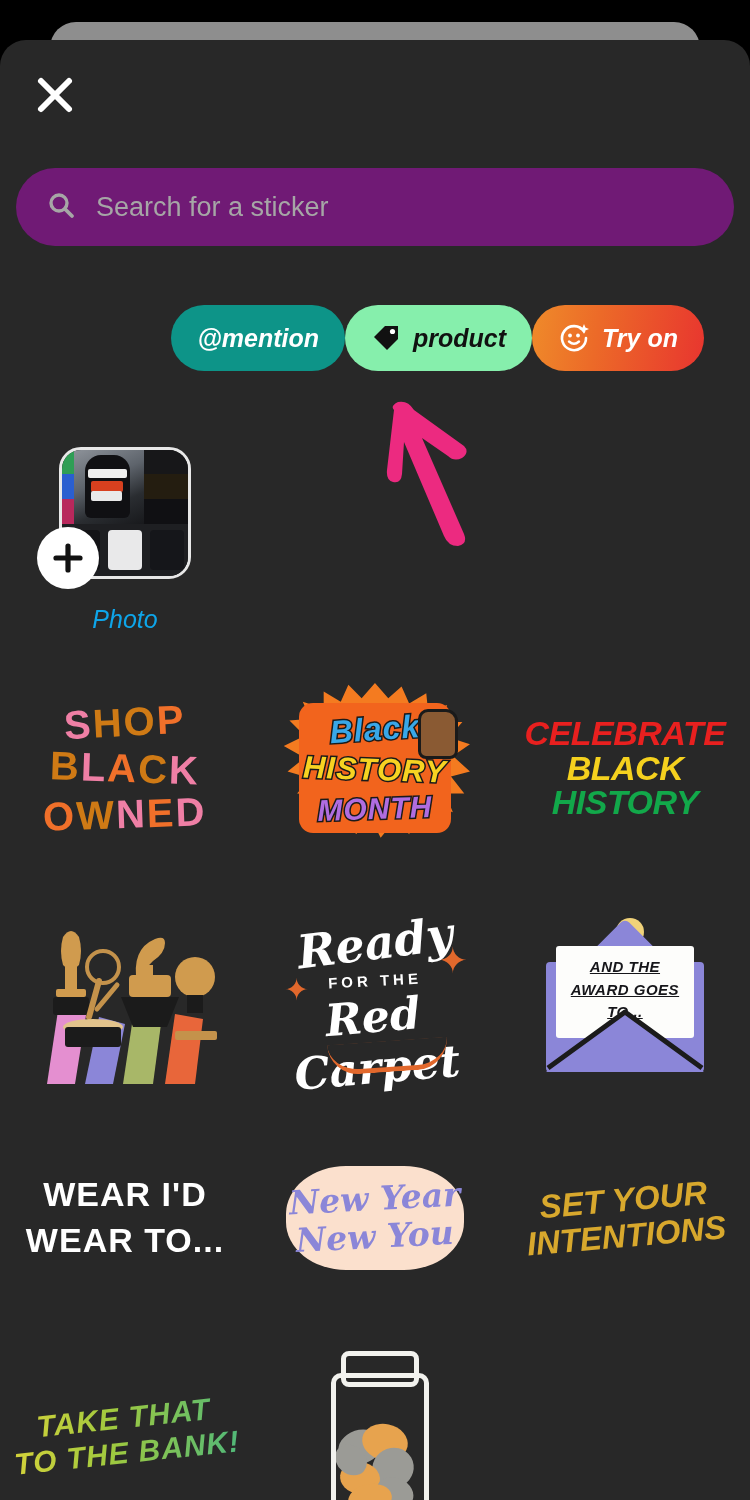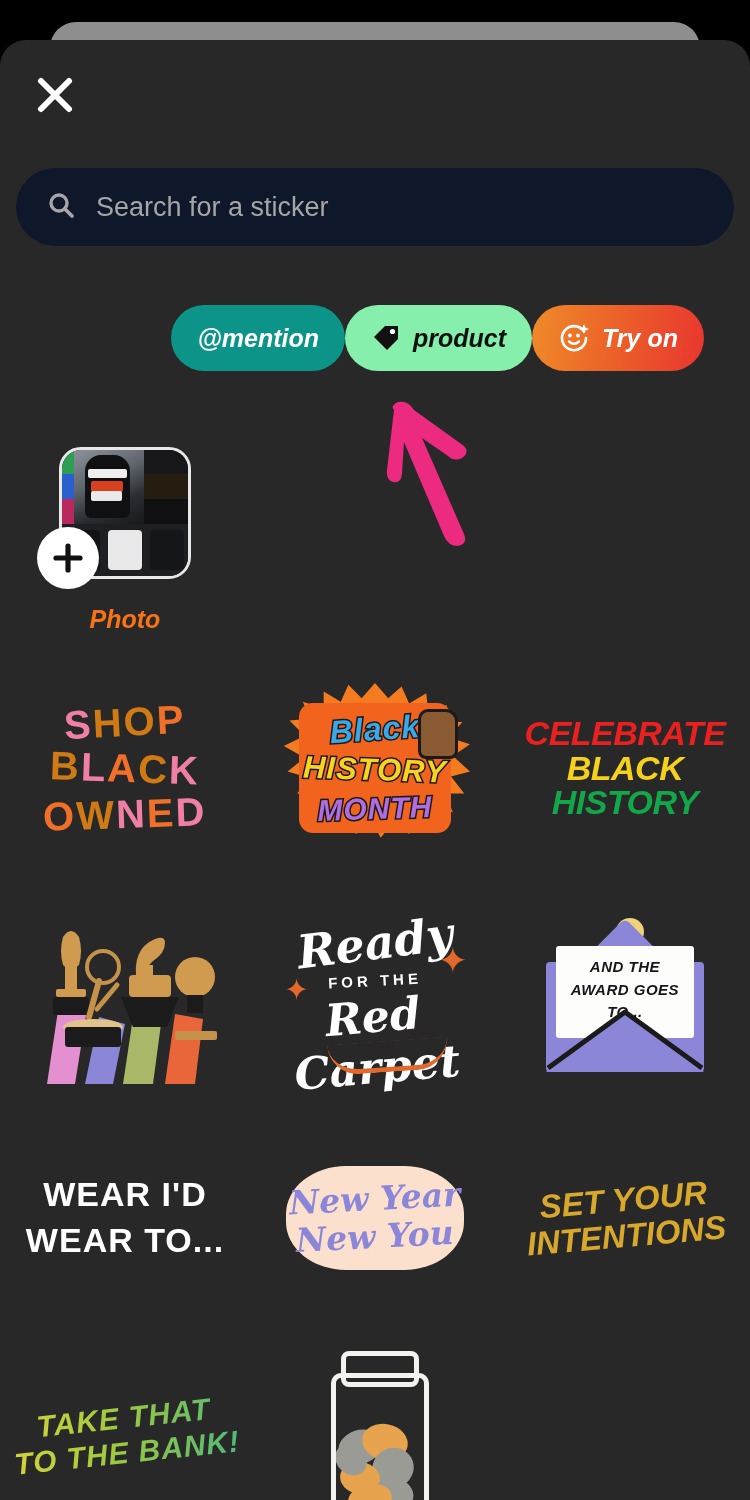--- a/index.html
+++ b/index.html
@@ -11,21 +11,21 @@
 
   .modal{position:absolute;left:0;right:0;top:40px;bottom:0;background:#282828;border-radius:26px 26px 0 0;overflow:hidden;}
 
   
   .header{position:relative;height:100px;}
   .close-btn{position:absolute;left:33px;top:33px;width:44px;height:44px;display:flex;align-items:center;justify-content:center;cursor:pointer;}
   .close-btn svg{display:block;}
   .title{position:absolute;left:0;right:0;top:38px;text-align:center;color:#fff;font-size:29px;font-weight:700;letter-spacing:.1px;}
 
   
-  .search{position:absolute;left:16px;right:16px;top:128px;height:78px;background:#0f172a;border-radius:39px;display:flex;align-items:center;padding:8px 30px;box-sizing:border-box;cursor:text;}
+  .search{position:absolute;left:16px;right:16px;top:128px;height:78px;background:#701a75;border-radius:39px;display:flex;align-items:center;padding:8px 30px;box-sizing:border-box;cursor:text;}
   .search .mag{flex:0 0 auto;margin-right:20px;display:block;}
   .search .ph{color:#a6a6a6;font-size:27px;font-weight:400;}
 
   
   .pills{position:absolute;left:0;right:0;top:265px;display:flex;justify-content:flex-end;padding:0 46px;box-sizing:border-box;}
   .pill{height:66px;border-radius:33px;display:flex;align-items:center;justify-content:center;padding:0 26px;font-size:25px;font-style:italic;font-weight:700;cursor:pointer;box-sizing:border-box;}
   .pill.mention{background:#0d9488;color:#fff;min-width:164px;}
   .pill.product{background:#86efac;color:#111;min-width:166px;}
   .pill.tryon{background:linear-gradient(100deg,#ef8b2a 0%,#ec6a28 38%,#e8352f 100%);color:#fff;min-width:162px;}
   .pill .glyph{margin-right:12px;display:flex;align-items:center;}
@@ -45,21 +45,21 @@
   .pt-txt1{position:absolute;left:20%;top:26%;width:56%;height:9px;background:#efefef;border-radius:2px;}
   .pt-txt2{position:absolute;left:24%;top:42%;width:46%;height:11px;background:#d8401f;border-radius:2px;}
   .pt-txt3{position:absolute;left:25%;top:56%;width:44%;height:10px;background:#e9e9e9;border-radius:2px;}
   .pt-r{background:linear-gradient(#171719 0 33%,#241d10 33% 66%,#101013 66% 100%);}
   .pt-b{grid-column:1/4;display:grid;grid-template-columns:1fr 1fr 1fr;background:#1e1f22;}
   .pt-b i{display:block;margin:6px 4px;border-radius:4px;}
   .pt-b i:nth-child(1){background:#131316;}
   .pt-b i:nth-child(2){background:#e9e9ea;}
   .pt-b i:nth-child(3){background:#15161a;}
   .plus{position:absolute;left:-22px;bottom:-10px;width:62px;height:62px;border-radius:31px;background:#fff;display:flex;align-items:center;justify-content:center;}
-  .photo-label{margin-top:26px;color:#f97316;font-size:25px;font-style:italic;font-weight:700;}
+  .photo-label{margin-top:26px;color:#0ea5e9;font-size:25px;font-style:italic;font-weight:400;}
 
   
   .sk{display:flex;flex-direction:column;align-items:center;justify-content:center;line-height:1;}
 
   
   .shop-own{font-weight:800;font-size:40px;letter-spacing:2px;}
   .shop-own span{display:inline-block;}
   .shop-own .l1{transform:rotate(-3deg);}
   .shop-own .l2{transform:rotate(2deg);margin-top:6px;}
   .shop-own .l3{transform:rotate(-2deg);margin-top:6px;}
@@ -93,21 +93,21 @@
   .rfrc .r3{font-family:"DejaVu Serif",serif;font-style:italic;font-size:44px;font-weight:700;transform:rotate(-5deg);margin-top:2px;}
   .rfrc .swoosh{position:absolute;left:48px;bottom:4px;width:120px;height:26px;border-bottom:5px solid #e2682c;border-radius:0 0 60px 60px;transform:rotate(-4deg);}
   .rfrc .star{position:absolute;color:#e2682c;font-size:30px;}
 
   
   .env{position:relative;width:170px;height:160px;}
   .env .body{position:absolute;left:6px;right:6px;bottom:4px;height:110px;background:#8b86d8;border-radius:4px;}
   .env .flapback{position:absolute;left:52px;top:16px;width:66px;height:66px;background:#8b86d8;transform:rotate(45deg);border-radius:6px;}
   .env .seal{position:absolute;left:76px;top:2px;width:28px;height:28px;border-radius:14px;background:#f0d27a;}
   .env .card{position:absolute;left:16px;top:30px;right:16px;height:92px;background:#fdfdfb;border-radius:3px;display:flex;flex-direction:column;align-items:center;justify-content:flex-start;padding-top:10px;box-sizing:border-box;}
-  .env .card div{color:#16161a;font-weight:800;font-size:15px;font-style:italic;letter-spacing:.5px;line-height:1.5;}
+  .env .card div{color:#16161a;font-weight:800;font-size:15px;font-style:italic;letter-spacing:.5px;line-height:1.5;text-decoration:underline;}
   .env .vfold{position:absolute;left:6px;right:6px;bottom:4px;height:74px;background:#8b86d8;clip-path:polygon(0% 100%,50% 16%,100% 100%);}
 
   
   .wiw{color:#fff;font-weight:800;font-size:34px;letter-spacing:1px;text-align:center;line-height:1.35;}
 
   
   .nyny{position:relative;width:190px;height:120px;display:flex;align-items:center;justify-content:center;}
   .nyny .blob{position:absolute;left:6px;right:6px;top:8px;bottom:8px;background:#fbe0cd;border-radius:60px/48px;}
   .nyny .t{position:relative;z-index:2;color:#8b86d8;font-family:"DejaVu Serif",serif;font-style:italic;font-weight:700;text-align:center;line-height:1.15;}
   .nyny .t .a{font-size:33px;display:block;transform:rotate(-3deg);}

